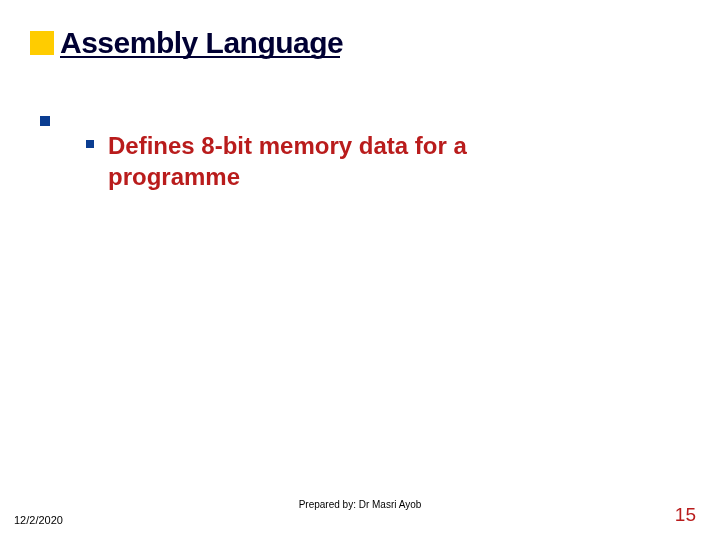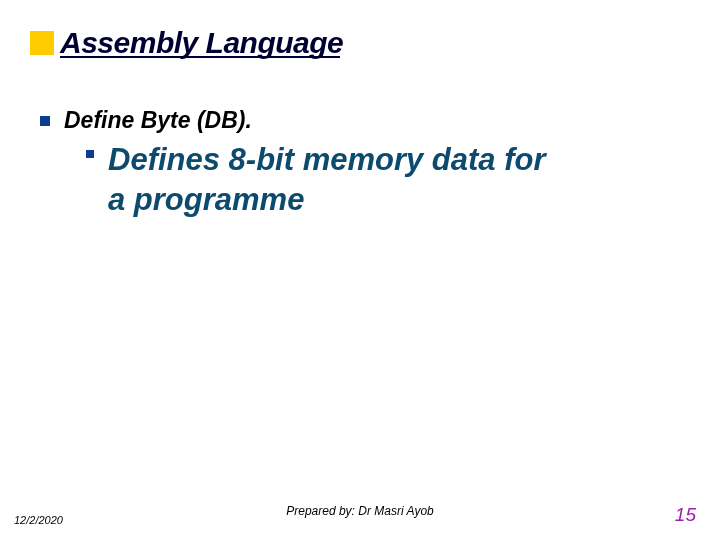--- a/index.html
+++ b/index.html
@@ -1,51 +1,50 @@
 <!DOCTYPE html>
 <html><head>
 <meta charset="utf-8">
 <style>
   * { margin: 0; padding: 0; box-sizing: border-box; }
   html, body { width: 720px; height: 540px; background: #fff; font-family: Verdana, Geneva, sans-serif; color: #000; overflow: hidden; }
-  .slide { position: relative; width: 584px; height: 540px; font-style: italic; }
+  .slide { position: relative; width: 584px; height: 540px; }
 
   .title-bar { position: absolute; top: 26px; left: 30px; display: flex; align-items: center; }
   .title-square { width: 24px; height: 24px; background: #ffcc00; margin-right: 6px; flex-shrink: 0; }
   .title-text { font-size: 30px; font-weight: bold; color: #000033; letter-spacing: -0.5px; }
   .title-underline { position: absolute; top: 56px; left: 60px; width: 280px; height: 2px; background: #000033; }
 
   .content { position: absolute; top: 106px; left: 40px; right: 30px; }
   .bullet-row { display: flex; align-items: flex-start; margin-bottom: 4px; }
   .sq { width: 10px; height: 10px; background: #0b3d91; margin-right: 14px; flex-shrink: 0; margin-top: 10px; }
   .sq-small { width: 8px; height: 8px; background: #0b3d91; margin-right: 14px; flex-shrink: 0; margin-top: 10px; }
   .lvl1-text { font-size: 23px; font-weight: bold; color: #000; line-height: 1.3; }
   .lvl2 { margin-left: 46px; }
-  .lvl2-text { font-size: 31px; font-weight: bold; color: #0c4a6e; line-height: 1.3; }
+  .lvl2-text { font-size: 24px; font-weight: bold; color: #b91c1c; line-height: 1.3; }
 
   .footer { position: absolute; bottom: 14px; left: 0; width: 720px; display: flex; align-items: flex-end; }
   .footer-date { position: absolute; left: 14px; bottom: 0; font-size: 11px; color: #000; }
-  .footer-center { position: absolute; left: 50%; transform: translateX(-50%); bottom: 8px; font-size: 12px; color: #000; }
-  .footer-page { position: absolute; right: 24px; bottom: 0; font-size: 19px; color: #a21caf; }
+  .footer-center { position: absolute; left: 50%; transform: translateX(-50%); bottom: 16px; font-size: 10px; color: #000; }
+  .footer-page { position: absolute; right: 24px; bottom: 0; font-size: 19px; color: #b91c1c; }
 </style>
 </head>
 <body>
 
 <div class="slide">
 
   <div class="title-bar">
     <div class="title-square"></div>
     <div class="title-text">Assembly Language</div>
   </div>
   <div class="title-underline"></div>
 
   <div class="content">
     <div class="bullet-row">
       <div class="sq"></div>
-      <div class="lvl1-text">Define Byte (DB).</div>
     </div>
     <div class="bullet-row lvl2">
       <div class="sq-small"></div>
       <div class="lvl2-text">Defines 8-bit memory data for a programme</div>
     </div>
   </div>
 
   <div class="footer">
     <div class="footer-date">12/2/2020</div>
     <div class="footer-center">Prepared by: Dr Masri Ayob</div>

